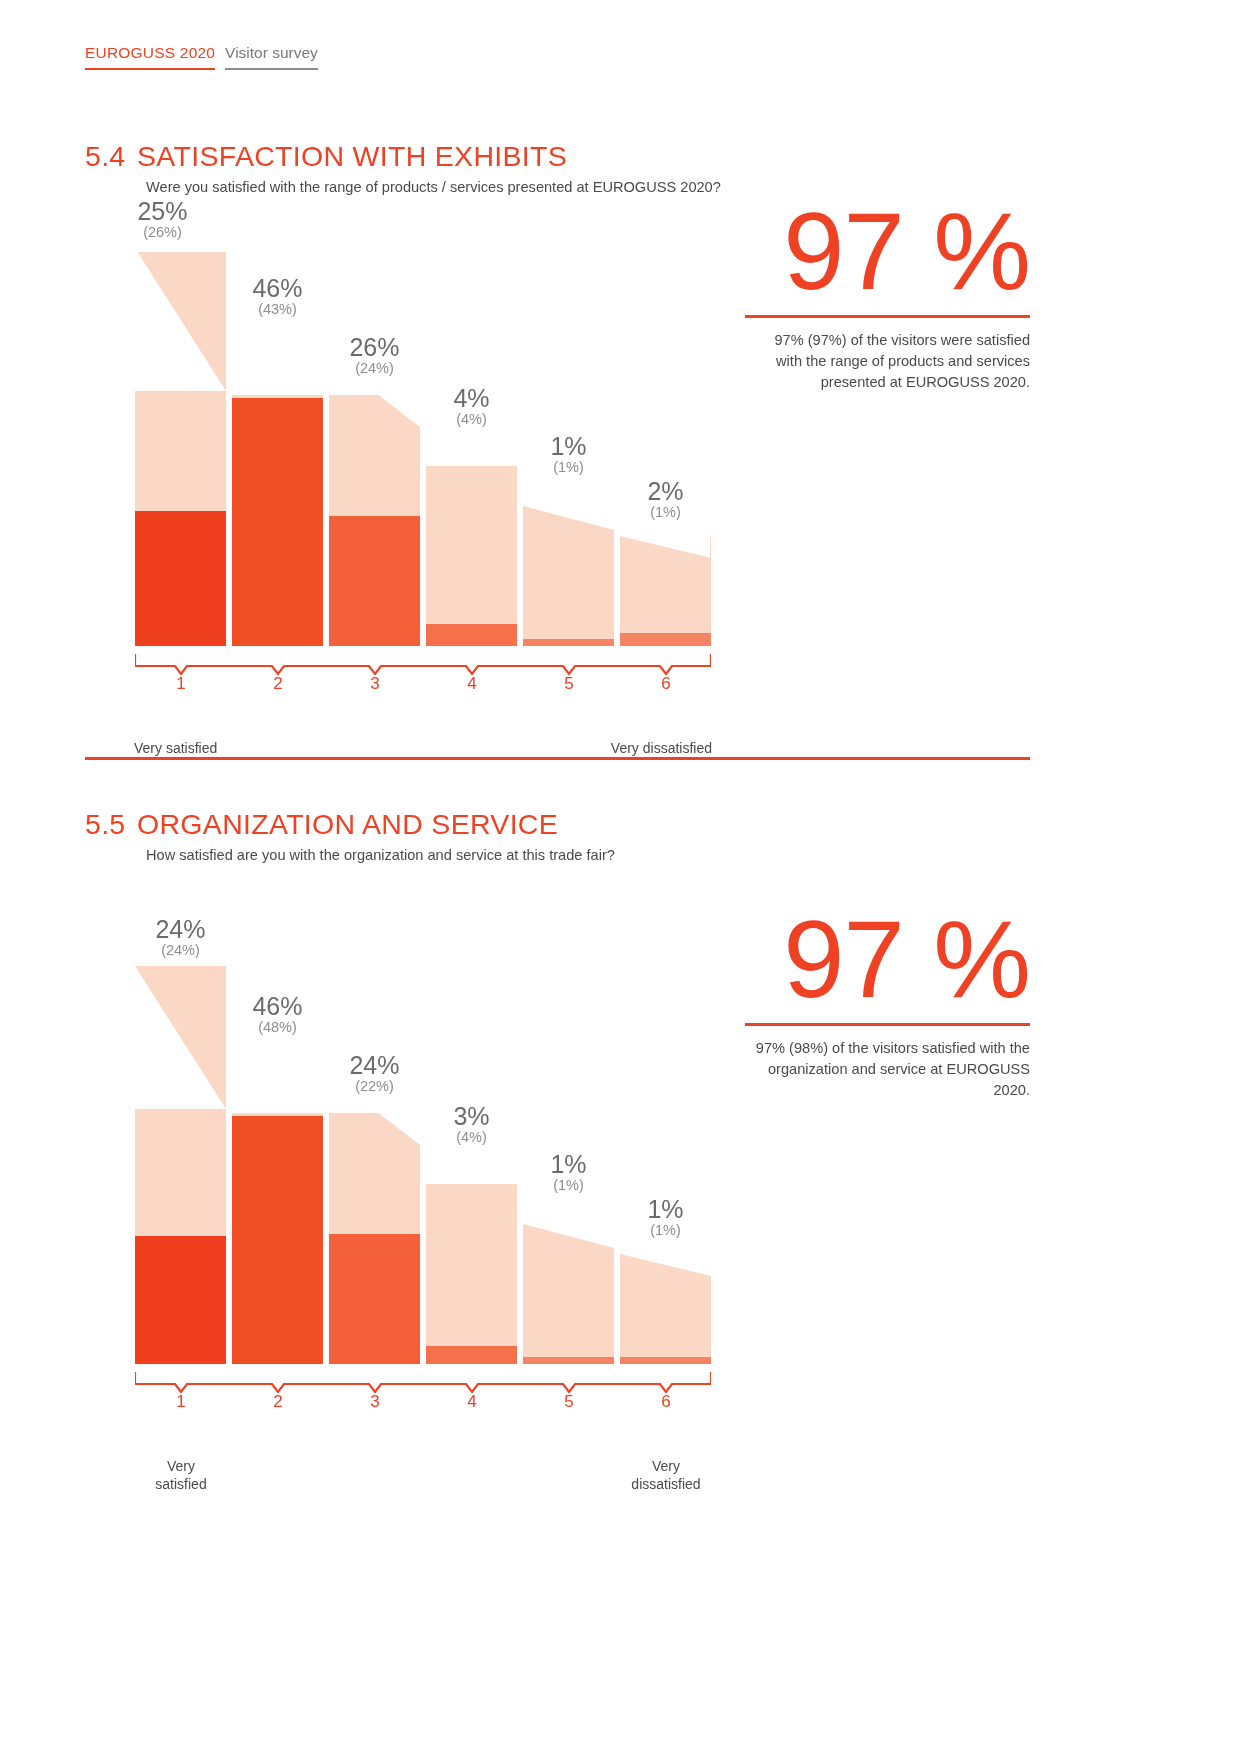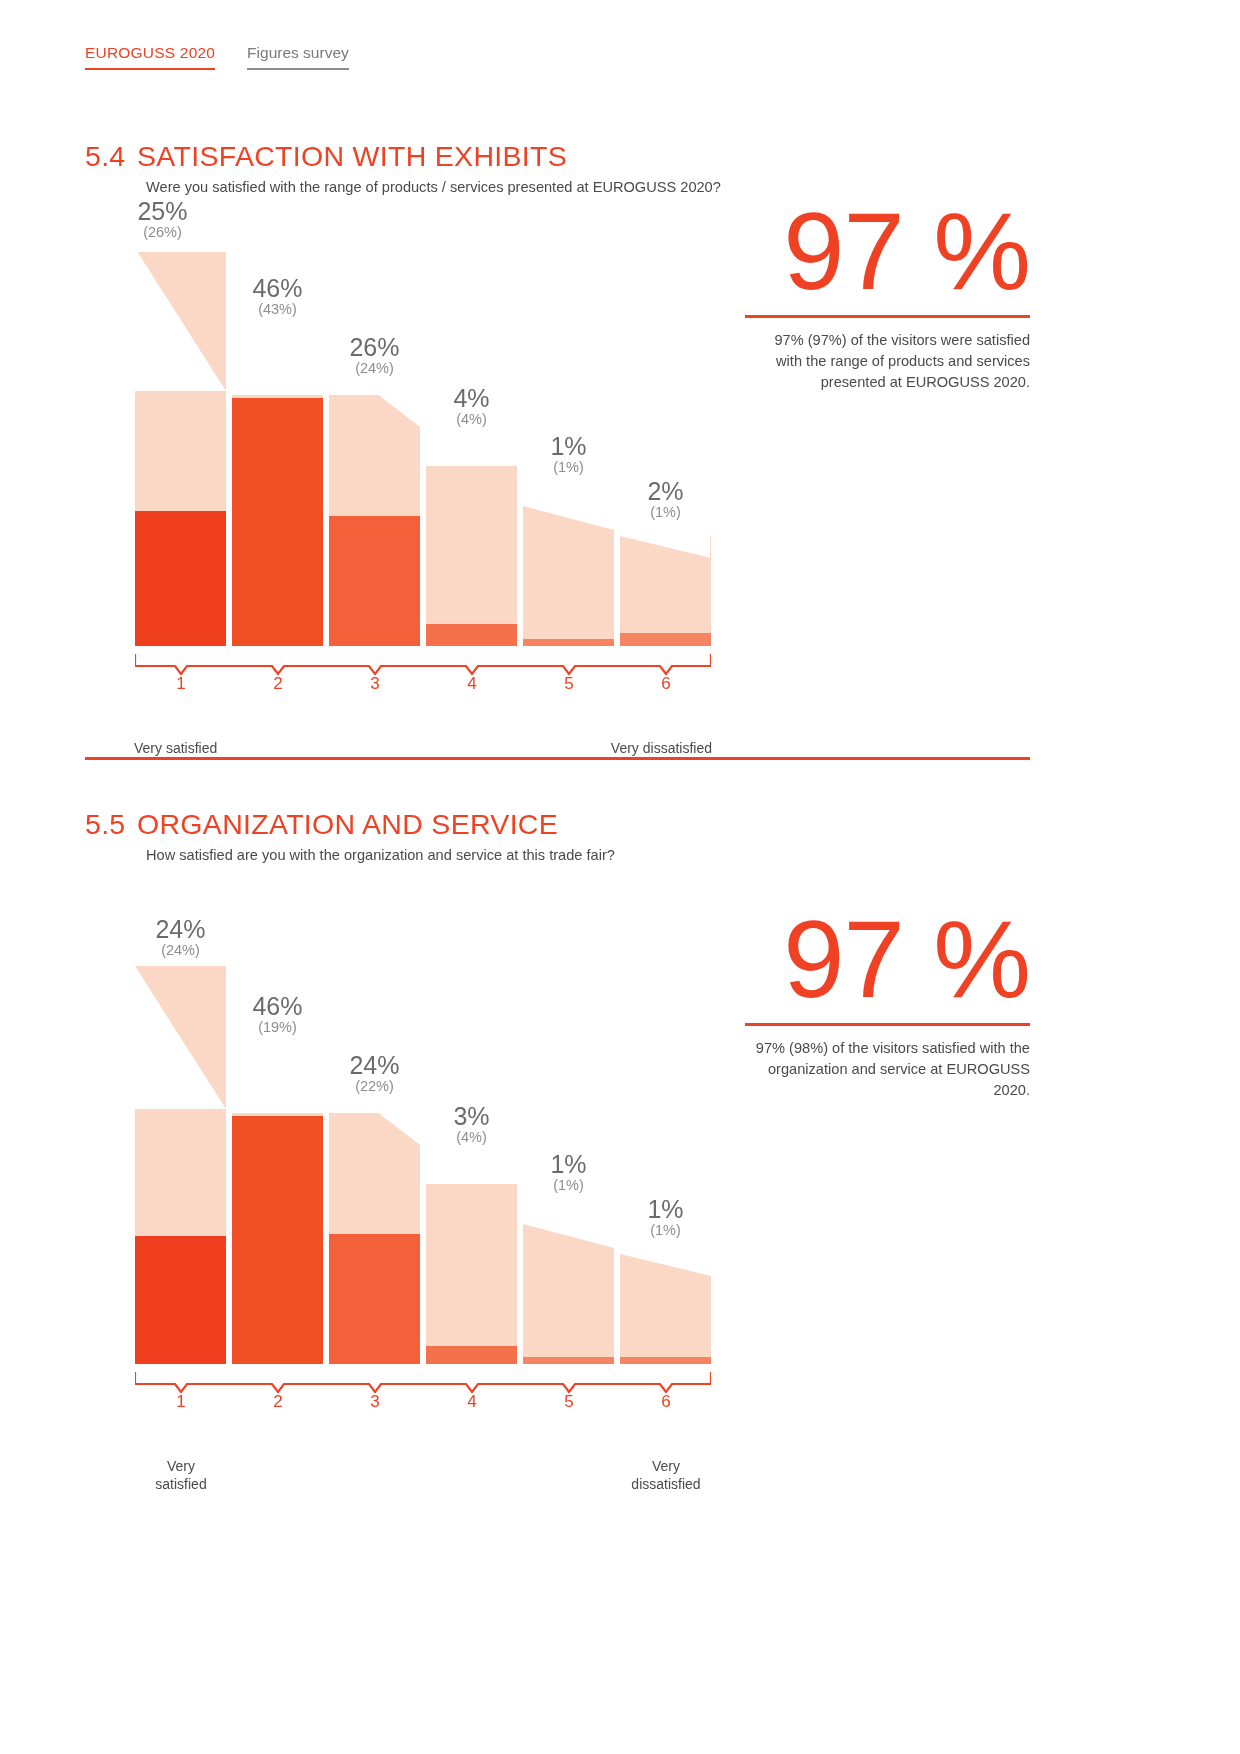--- a/index.html
+++ b/index.html
@@ -6,21 +6,21 @@
   html, body {
     width: 1240px; height: 1754px;
     background: #ffffff;
     font-family: "Liberation Sans", sans-serif;
     color: #595959;
     overflow: hidden;
   }
   .page { position: relative; width: 1240px; height: 1754px; }
 
   
-  .hdr { position: absolute; left: 85px; top: 44px; display: flex; align-items: flex-end; gap: 32px; }
+  .hdr { position: absolute; left: 85px; top: 44px; display: flex; align-items: flex-end; gap: 10px; }
   .hdr-brand {
     font-size: 15.5px; letter-spacing: .2px; color: #ef4123;
     padding-bottom: 6px; border-bottom: 2.5px solid #ef4123;
   }
   .hdr-sub {
     font-size: 15.5px; color: #7a7a7a;
     padding-bottom: 6px; border-bottom: 2.5px solid #8c8c8c;
   }
 
   
@@ -68,21 +68,21 @@
     font-size: 12.5px; color: #6b6b6b; white-space: nowrap;
   }
 </style>
 </head>
 <body>
 
 <div class="page">
 
   <div class="hdr">
     <span class="hdr-brand">EUROGUSS 2020</span>
-    <span class="hdr-sub">Figures survey</span>
+    <span class="hdr-sub">Visitor survey</span>
   </div>
 
   <div class="section" style="top:140px;">
     <div class="sec-num-title">
       <span class="num">5.4</span><span>SATISFACTION WITH EXHIBITS</span>
     </div>
     <div class="sec-question">Were you satisfied with the range of products / services presented at EUROGUSS 2020?</div>
 
     <div class="chart">
       <div class="bars" style="left:135px; top:108px; width:575px; height:398px;">
@@ -231,21 +231,21 @@
           <polygon points="485,288 576,310 576,288" fill="#ffffff"></polygon>
         </svg>
       </div>
 
       <div class="lbl" style="left:135px; top:108px; width:91px;">
         <div class="main">24%</div>
         <div class="prev">(24%)</div>
       </div>
       <div class="lbl" style="left:232px; top:185px; width:91px;">
         <div class="main">46%</div>
-        <div class="prev">(19%)</div>
+        <div class="prev">(48%)</div>
       </div>
       <div class="lbl" style="left:329px; top:244px; width:91px;">
         <div class="main">24%</div>
         <div class="prev">(22%)</div>
       </div>
       <div class="lbl" style="left:426px; top:295px; width:91px;">
         <div class="main">3%</div>
         <div class="prev">(4%)</div>
       </div>
       <div class="lbl" style="left:523px; top:343px; width:91px;">

